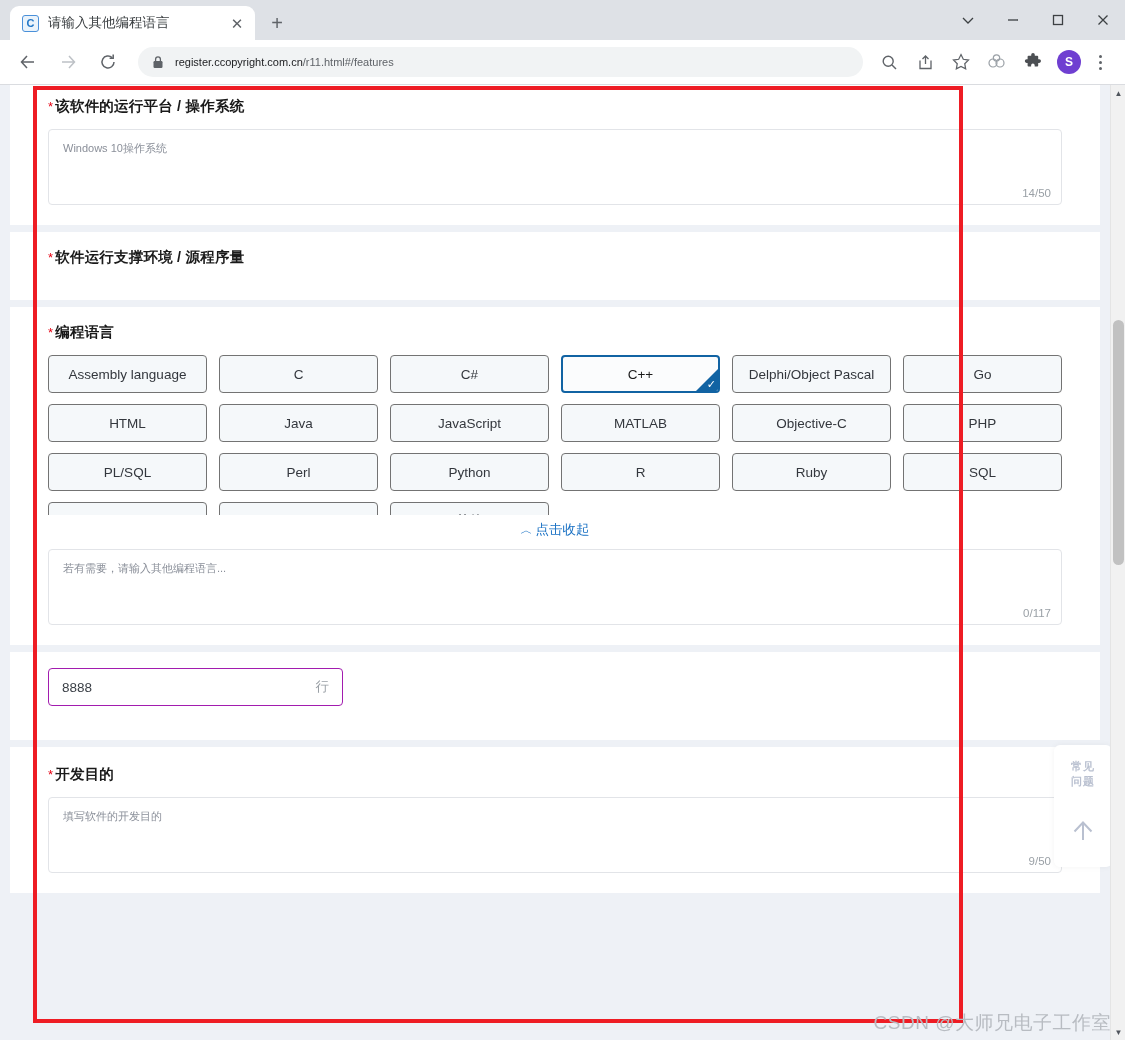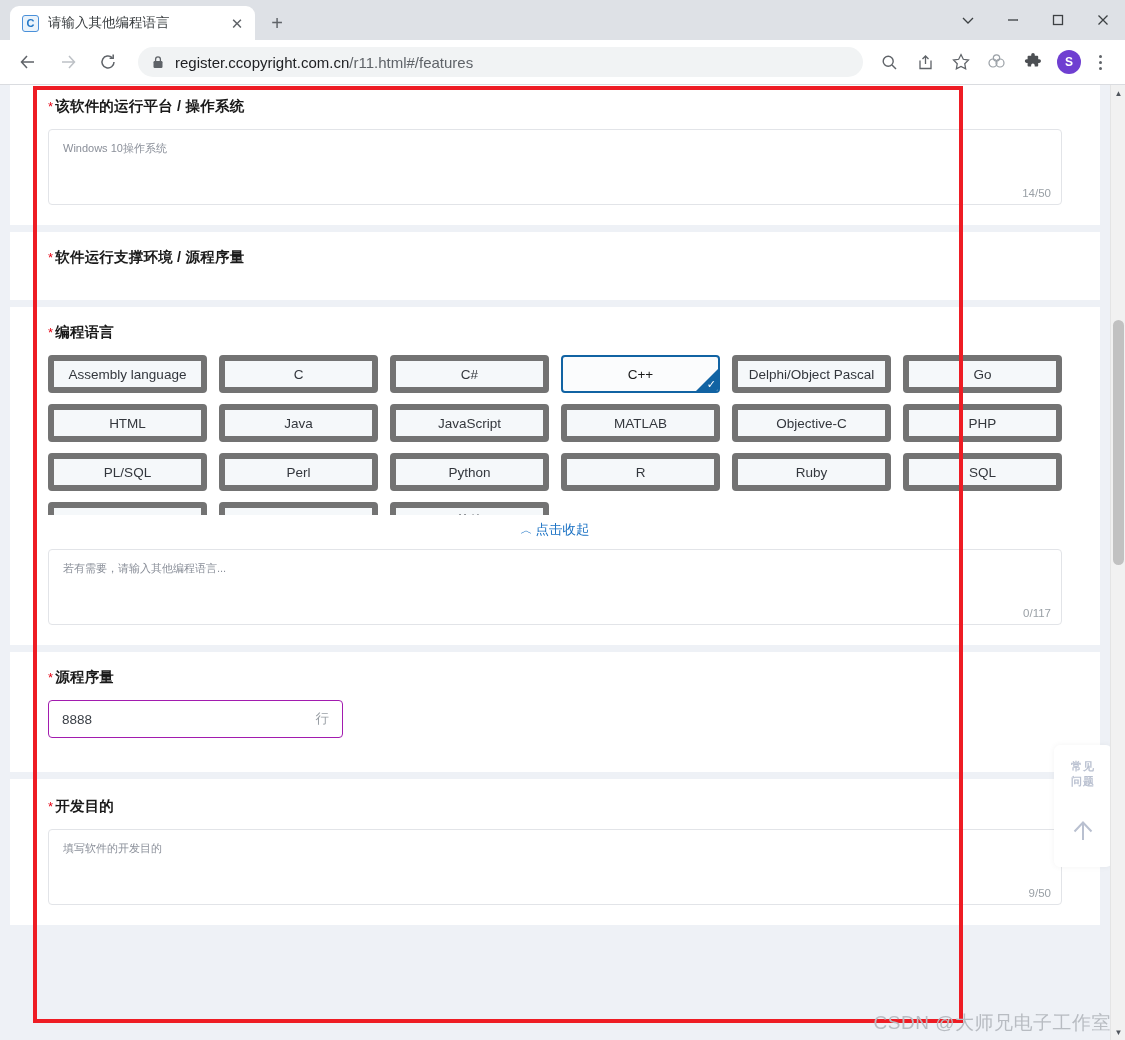--- a/index.html
+++ b/index.html
@@ -69,21 +69,21 @@
     display: flex; align-items: center; justify-content: center;
     color: #5f6368;
   }
   .nav-btn.disabled { color: #bdc1c6; }
   .omnibox {
     flex: 1; height: 30px; margin: 0 8px 0 10px;
     background: #f1f3f4; border-radius: 16px;
     display: flex; align-items: center; padding: 0 14px;
   }
   .omni-lock { color: #5f6368; margin-right: 11px; display:flex; align-items:center; }
-  .omni-url { font-size: 15px; color: #202124; white-space: nowrap; }
+  .omni-url { font-size: 11px; color: #202124; white-space: nowrap; }
   .omni-url .dim { color: #5f6368; }
   .toolbar-icons { display: flex; align-items: center; }
   .ticon {
     width: 30px; height: 30px; margin: 0 3px;
     display: flex; align-items: center; justify-content: center;
     color: #5f6368;
   }
   .avatar {
     width: 24px; height: 24px; border-radius: 50%;
     background: #6f3fd1; color: #fff;
@@ -142,21 +142,21 @@
   
   .lang-wrap { position: relative; }
   .lang-grid {
     display: grid;
     grid-template-columns: repeat(6, 1fr);
     gap: 11px 12px;
     height: 160px;
     overflow: hidden;
   }
   .lang {
-    height: 38px; border: 6px solid #737373; border-radius: 4px;
+    height: 38px; border: 1px solid #737373; border-radius: 4px;
     background: #f5f8fa;
     display: flex; align-items: center; justify-content: center;
     font-size: 13.5px; color: #33373d;
     position: relative; overflow: hidden;
     white-space: nowrap;
   }
   .lang.selected {
     border: 2px solid #1163a3; background: #fbfcfd; color: #1a1a1a;
   }
   .lang .tick {
@@ -432,21 +432,20 @@
             </div>
         </div>
         <div class="collapse"><span class="chev">︿</span><span>点击收起</span></div>
         <div class="textarea">
           <div class="ph">若有需要，请输入其他编程语言...</div>
           <div class="counter">0/117</div>
         </div>
       </div>
 
       <div class="card" style="padding-bottom:34px;">
-        <div class="label"><span class="req">*</span><span>源程序量</span></div>
         <div class="lines-input">
           <span class="val">8888</span>
           <span class="unit">行</span>
         </div>
       </div>
 
       <div class="card" style="padding-top:18px;">
         <div class="label"><span class="req">*</span><span>开发目的</span></div>
         <div class="textarea">
           <div class="ph">填写软件的开发目的</div>

